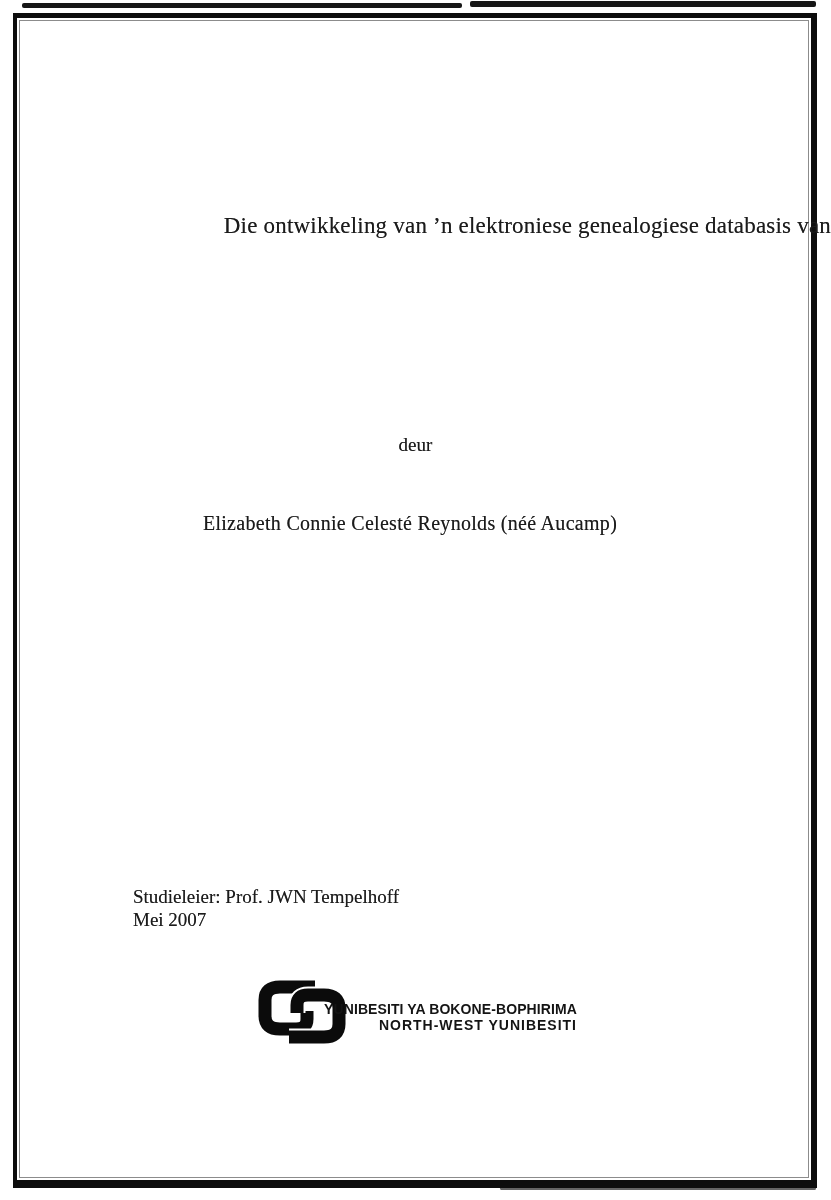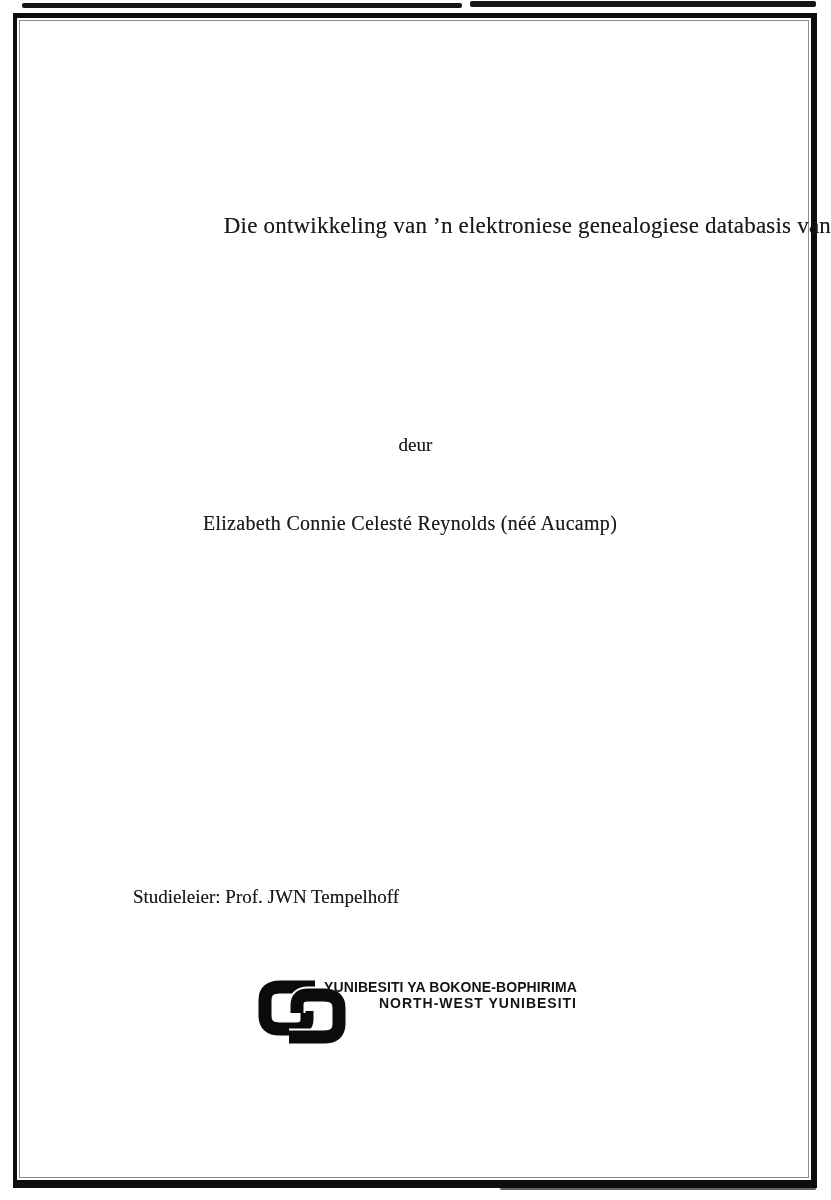--- a/index.html
+++ b/index.html
@@ -78,21 +78,21 @@
   .logo-text {
     left: 56px; right: 1px; top: 5px;
     text-align: right;
     font-family: "Liberation Sans", sans-serif;
     font-weight: bold;
     font-size: 14px;
     line-height: 16px;
     color: #141414;
     white-space: nowrap;
   }
-  .logo-text .l1 { letter-spacing: 0.1px; }
+  .logo-text .l1 { letter-spacing: 0.1px; margin-top: 22px; }
   .logo-text .l2, .logo-text .l3 { letter-spacing: 1px; }
 </style>
 </head>
 <body>
 
 <div class="page">
 
   <div class="smear smear-top-a"></div>
   <div class="smear smear-top-b"></div>
   <div class="smear smear-bottom-a"></div>
@@ -108,20 +108,21 @@
 
   <div class="abs byline ink">deur</div>
 
   <div class="abs author ink">Elizabeth Connie Celesté Reynolds (néé Aucamp)</div>
 
   <div class="abs statement ink">
   </div>
 
   <div class="abs supervisor-block ink">
     <div>Studieleier: Prof. JWN Tempelhoff</div>
+    <div>Mei 2007</div>
   </div>
 
   <div class="abs logo-block">
     <svg class="abs logo-mark" viewBox="0 0 88 64" xmlns="http://www.w3.org/2000/svg">
 
       <path d="M 57 7 H 22 Q 7 7 7 20 V 36 Q 7 49 22 49 H 38 Q 49 49 49 39 V 31" fill="none" stroke="#0b0b0b" stroke-width="13" stroke-linecap="butt"></path>
 
       <path d="M 31 57 H 66 Q 81 57 81 44 V 28 Q 81 15 66 15 H 50 Q 39 15 39 25 V 33" fill="none" stroke="#ffffff" stroke-width="17" stroke-linecap="butt"></path>
       <path d="M 31 57 H 66 Q 81 57 81 44 V 28 Q 81 15 66 15 H 50 Q 39 15 39 25 V 33" fill="none" stroke="#0b0b0b" stroke-width="13" stroke-linecap="butt"></path>
     </svg>

